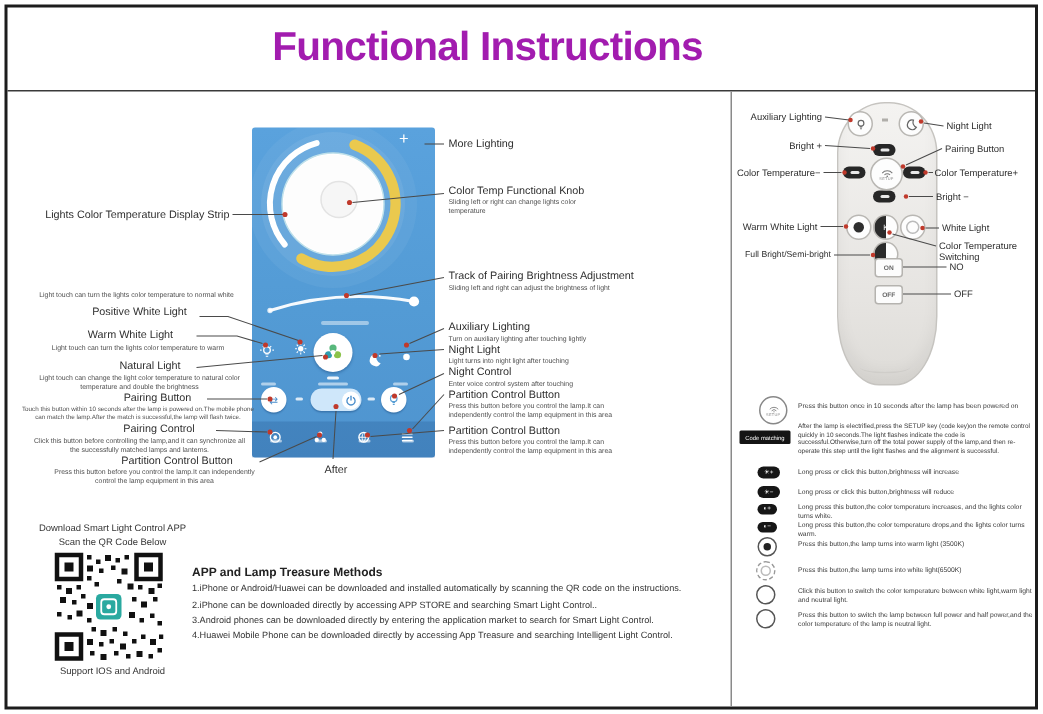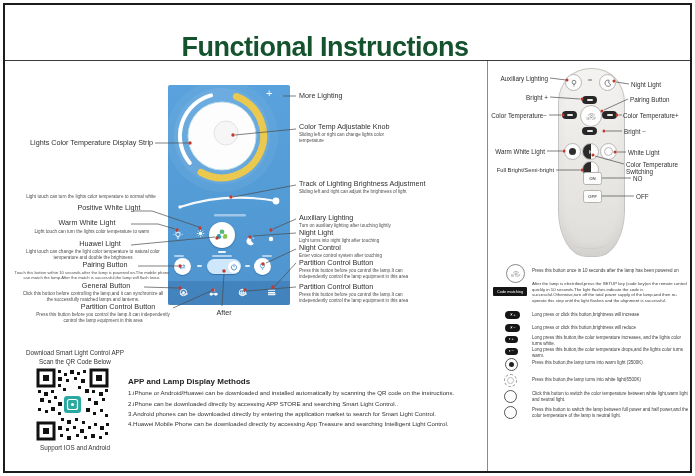--- a/index.html
+++ b/index.html
@@ -1,22 +1,22 @@
 <!DOCTYPE html>
 <html><head>
 <meta charset="utf-8">
 <style>
   html,body{margin:0;padding:0;background:#fff;}
   #root{position:relative;width:695px;height:476px;background:#fff;overflow:hidden;
         font-family:"Liberation Sans","DejaVu Sans",sans-serif;color:#333;}
   .frame{position:absolute;inset:3px;border:2px solid #1c1c1c;pointer-events:none;}
   .hrule{position:absolute;left:5px;right:5px;top:60px;border-top:1.4px solid #3a3a3a;}
   .vrule{position:absolute;left:487px;top:61px;bottom:5px;border-left:1px solid #8a8a8a;}
-  .title{position:absolute;left:90px;top:32px;width:470px;text-align:center;
-         font-size:27px;font-weight:bold;letter-spacing:-0.5px;color:#14532d;}
+  .title{position:absolute;left:90px;top:16px;width:470px;text-align:center;
+         font-size:27px;font-weight:bold;letter-spacing:-0.5px;color:#a21caf;}
   .lbl{position:absolute;font-size:7.2px;color:#2f2f2f;line-height:1.15;}
   .sub{position:absolute;font-size:4.6px;color:#4e4e4e;line-height:1.3;}
   .ctr{text-align:center;} .rgt{text-align:right;}
   .rlbl{position:absolute;font-size:6.3px;color:#2f2f2f;line-height:1.12;}
   
   .app{position:absolute;left:168px;top:85px;width:122px;height:220px;
        background:linear-gradient(180deg,#5aa2dd 0%,#539bd5 55%,#4f94cf 100%);border-radius:2px;}
   .appstrip{position:absolute;left:0;right:0;bottom:0;height:24px;background:rgba(10,50,110,0.18);}
   .appsvg{position:absolute;left:0;top:0;}
   .aplus{position:absolute;left:98px;top:2px;font-size:11px;color:#fff;font-weight:400;}
@@ -171,43 +171,43 @@
     </span>
     <div class="tinydash" style="left:12px;top:208px;width:8px"></div>
     <div class="tinydash" style="left:42px;top:208px;width:8px"></div>
     <div class="tinydash" style="left:71px;top:208px;width:8px"></div>
     <div class="tinydash" style="left:100px;top:208px;width:8px"></div>
   </div>
 
   <div class="lbl rgt" style="right:542px;top:139px;width:200px">Lights Color Temperature Display Strip</div>
 
   <div class="sub ctr" style="left:15px;top:194px;width:152px">Light touch can turn the lights color temperature to normal white</div>
-  <div class="lbl ctr" style="left:64px;top:204px;width:90px">Positive White Light</div>
+  <div class="lbl ctr" style="left:48px;top:204px;width:90px">Positive White Light</div>
 
   <div class="lbl ctr" style="left:42px;top:219px;width:90px">Warm White Light</div>
   <div class="sub ctr" style="left:18px;top:229px;width:148px">Light touch can turn the lights color temperature to warm</div>
 
-  <div class="lbl ctr" style="left:62px;top:240px;width:76px">Huawei Light</div>
+  <div class="lbl ctr" style="left:62px;top:240px;width:76px">Natural Light</div>
   <div class="sub ctr" style="left:18px;top:249px;width:150px">Light touch can change the light color temperature to natural color temperature and double the brightness</div>
 
   <div class="lbl ctr" style="left:72px;top:261px;width:66px">Pairing Button</div>
   <div class="sub ctr" style="left:12px;top:270px;width:160px;font-size:4.2px">Touch this button within 10 seconds after the lamp is powered on.The mobile phone can match the lamp.After the match is successful,the lamp will flash twice.</div>
 
-  <div class="lbl ctr" style="left:68px;top:282px;width:76px">General Button</div>
+  <div class="lbl ctr" style="left:68px;top:282px;width:76px">Pairing Control</div>
   <div class="sub ctr" style="left:22px;top:291px;width:142px">Click this button before controlling the lamp,and it can synchronize all the successfully matched lamps and lanterns.</div>
 
   <div class="lbl ctr" style="left:66px;top:303px;width:104px">Partition Control Button</div>
   <div class="sub ctr" style="left:36px;top:312px;width:134px">Press this button before you control the lamp.It can independently control the lamp equipment in this area</div>
 
   <div class="lbl" style="left:299px;top:92px">More Lighting</div>
 
-  <div class="lbl" style="left:299px;top:123px">Color Temp Adjustable Knob</div>
+  <div class="lbl" style="left:299px;top:123px">Color Temp Functional Knob</div>
   <div class="sub" style="left:299px;top:132px;width:108px">Sliding left or right can change lights color temperature</div>
 
-  <div class="lbl" style="left:299px;top:180px">Track of Lighting Brightness Adjustment</div>
+  <div class="lbl" style="left:299px;top:180px">Track of Pairing Brightness Adjustment</div>
   <div class="sub" style="left:299px;top:189px;width:160px">Sliding left and right can adjust the brightness of light</div>
 
   <div class="lbl" style="left:299px;top:214px">Auxiliary Lighting</div>
   <div class="sub" style="left:299px;top:223px;width:160px">Turn on auxiliary lighting after touching lightly</div>
 
   <div class="lbl" style="left:299px;top:229px">Night Light</div>
   <div class="sub" style="left:299px;top:238px;width:160px">Light turns into night light after touching</div>
 
   <div class="lbl" style="left:299px;top:244px">Night Control</div>
   <div class="sub" style="left:299px;top:253px;width:160px">Enter voice control system after touching</div>
@@ -286,21 +286,21 @@
         <rect x="55" y="66" width="4" height="4"></rect>
         <rect x="63" y="68" width="3" height="3"></rect>
         <rect x="69" y="64" width="3" height="3"></rect>
     </g>
     <rect x="28" y="28" width="17" height="17" rx="3" fill="#2aa9a0"></rect>
     <rect x="31.5" y="31.5" width="10" height="10" rx="2" fill="none" stroke="#fff" stroke-width="1.2"></rect>
     <circle cx="36.5" cy="36.5" r="1.6" fill="#fff"></circle>
   </svg>
   <div class="dl" style="top:443px">Support IOS and Android</div>
 
-  <div class="methods-title">APP and Lamp Display Methods</div>
+  <div class="methods-title">APP and Lamp Treasure Methods</div>
   <div class="mline" style="top:389px">1.iPhone or Android/Huawei can be downloaded and installed automatically by scanning the QR code on the instructions.</div>
   <div class="mline" style="top:400px">2.iPhone can be downloaded directly by accessing APP STORE and searching Smart Light Control..</div>
   <div class="mline" style="top:410px">3.Android phones can be downloaded directly by entering the application market to search for Smart Light Control.</div>
   <div class="mline" style="top:420px">4.Huawei Mobile Phone can be downloaded directly by accessing App Treasure and searching Intelligent Light Control.</div>
 
   <div class="remote"></div>
   <div class="rbtn" style="left:565px;top:74px;width:15px;height:15px">
     <svg width="8" height="8" viewBox="0 0 10 10">
         <circle cx="5" cy="4" r="2.4" fill="none" stroke="#666" stroke-width="1"></circle>
         <path d="M4 7h2M4.3 8.6h1.4" stroke="#666" stroke-width=".9"></path>

